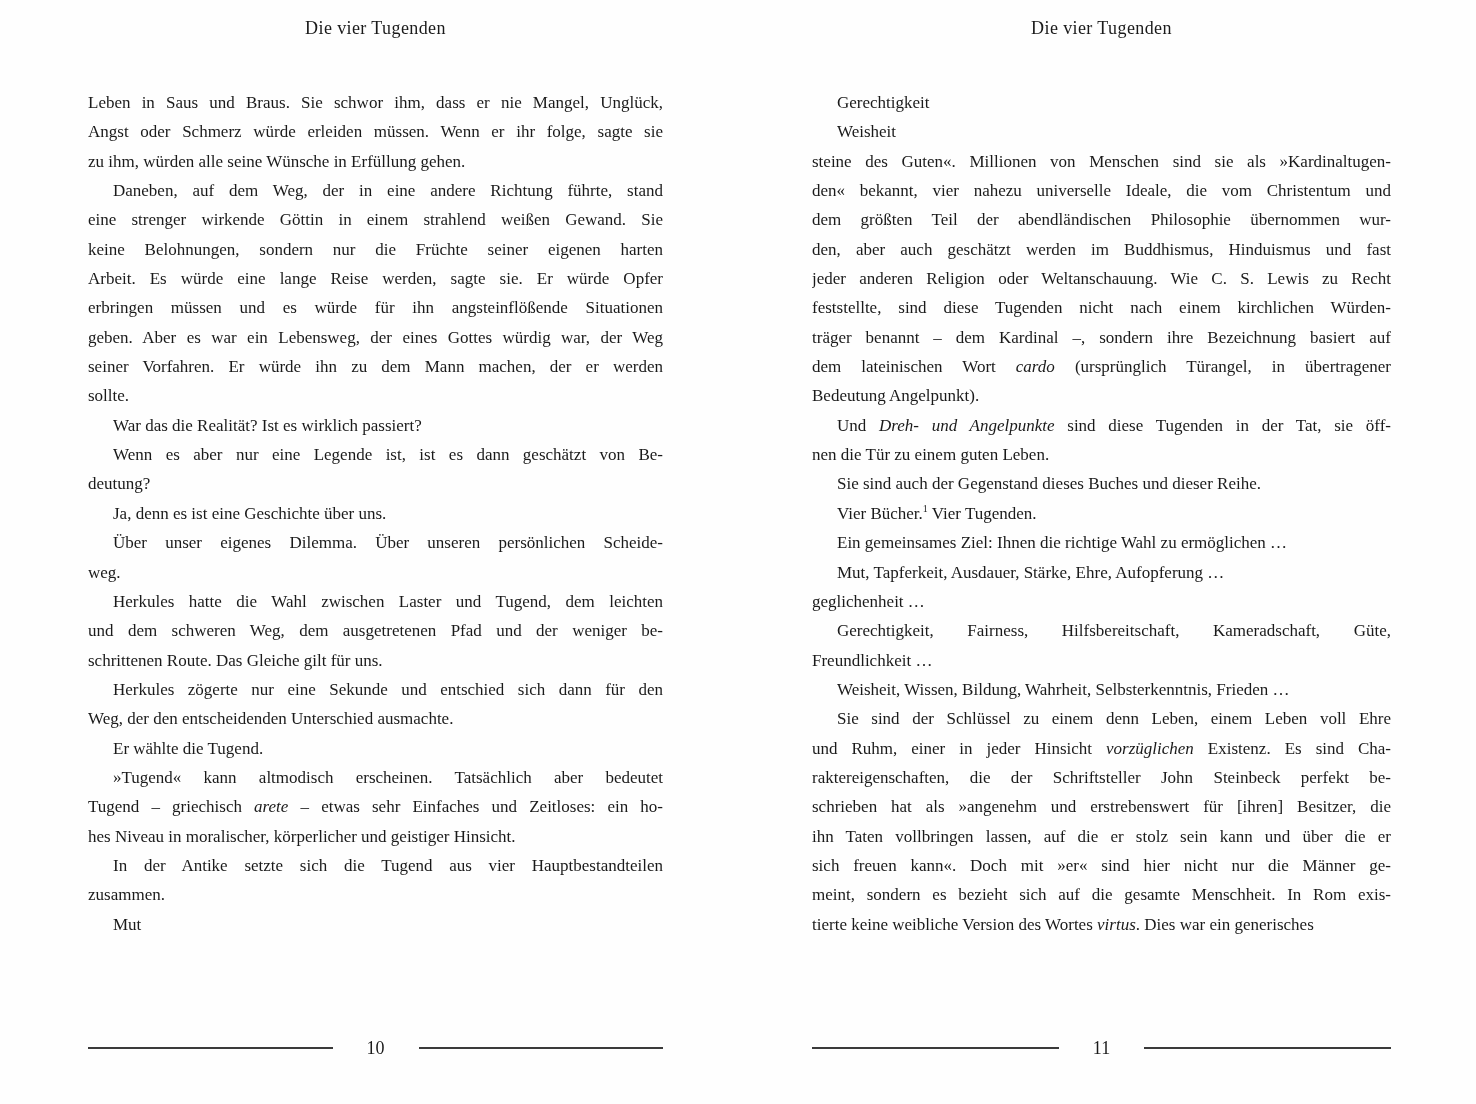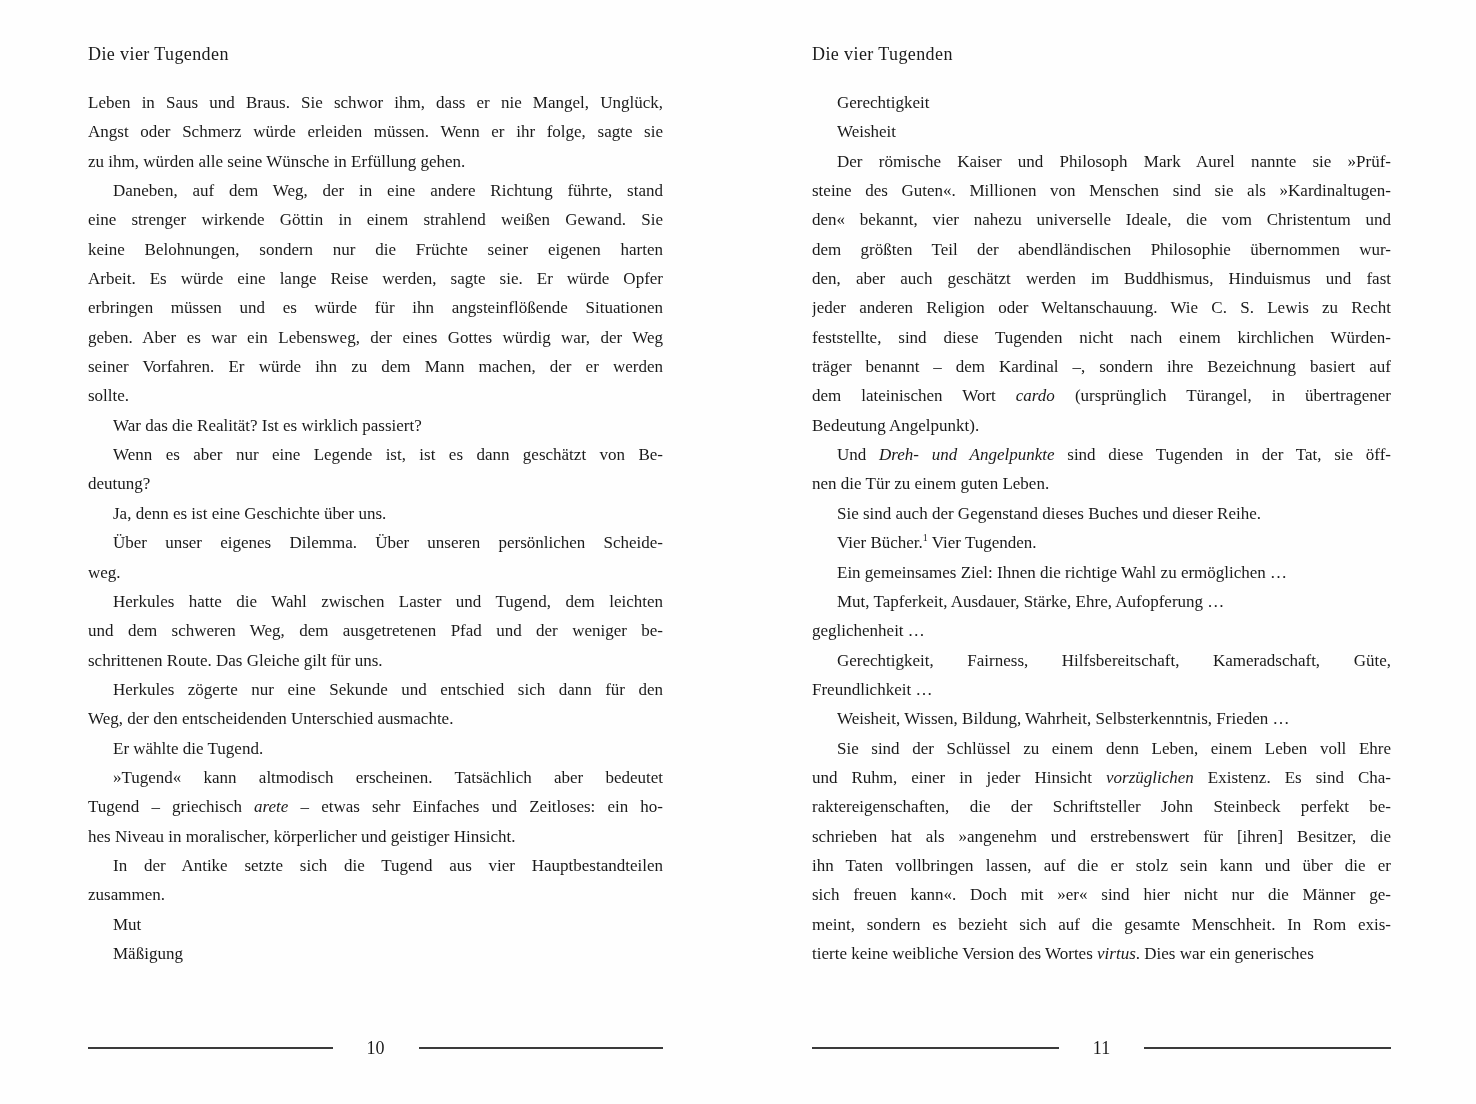--- a/index.html
+++ b/index.html
@@ -15,24 +15,24 @@
   .page {
     position: absolute;
     top: 0;
     height: 1104px;
   }
   .page.left  { left: 88px;  width: 575px; }
   .page.right { left: 812px; width: 579px; }
 
   .running-header {
     position: absolute;
-    top: 44px;
+    top: 18px;
     left: 0;
     width: 100%;
-    text-align: left;
+    text-align: center;
     font-size: 18px;
     letter-spacing: 0.4px;
     white-space: nowrap;
   }
   .page-body {
     position: absolute;
     top: 88px;
     left: 0;
     width: 100%;
   }
@@ -103,35 +103,33 @@
       <div class="line">schrittenen Route. Das Gleiche gilt für uns.</div>
       <div class="line j ind">Herkules zögerte nur eine Sekunde und entschied sich dann für den</div>
       <div class="line">Weg, der den entscheidenden Unterschied ausmachte.</div>
       <div class="line ind">Er wählte die Tugend.</div>
       <div class="line j ind">»Tugend« kann altmodisch erscheinen. Tatsächlich aber bedeutet</div>
       <div class="line j">Tugend – griechisch <i>arete</i> – etwas sehr Einfaches und Zeitloses: ein ho-</div>
       <div class="line">hes Niveau in moralischer, körperlicher und geistiger Hinsicht.</div>
       <div class="line j ind">In der Antike setzte sich die Tugend aus vier Hauptbestandteilen</div>
       <div class="line">zusammen.</div>
       <div class="line ind">Mut</div>
-      <div class="line ind">Mäßigung</div>
     </div>
   <div class="page-footer">
     <div class="folio-rule"></div>
     <div class="page-number">10</div>
     <div class="folio-rule"></div>
   </div>
 </div>
 
 <div class="page right">
   <div class="running-header">Die vier Tugenden</div>
   <div class="page-body">
       <div class="line ind">Gerechtigkeit</div>
       <div class="line ind">Weisheit</div>
-      <div class="line j ind">Der römische Kaiser und Philosoph Mark Aurel nannte sie »Prüf-</div>
       <div class="line j">steine des Guten«. Millionen von Menschen sind sie als »Kardinaltugen-</div>
       <div class="line j">den« bekannt, vier nahezu universelle Ideale, die vom Christentum und</div>
       <div class="line j">dem größten Teil der abendländischen Philosophie übernommen wur-</div>
       <div class="line j">den, aber auch geschätzt werden im Buddhismus, Hinduismus und fast</div>
       <div class="line j">jeder anderen Religion oder Weltanschauung. Wie C. S. Lewis zu Recht</div>
       <div class="line j">feststellte, sind diese Tugenden nicht nach einem kirchlichen Würden-</div>
       <div class="line j">träger benannt – dem Kardinal –, sondern ihre Bezeichnung basiert auf</div>
       <div class="line j">dem lateinischen Wort <i>cardo</i> (ursprünglich Türangel, in übertragener</div>
       <div class="line">Bedeutung Angelpunkt).</div>
       <div class="line j ind">Und <i>Dreh- und Angelpunkte</i> sind diese Tugenden in der Tat, sie öff-</div>

